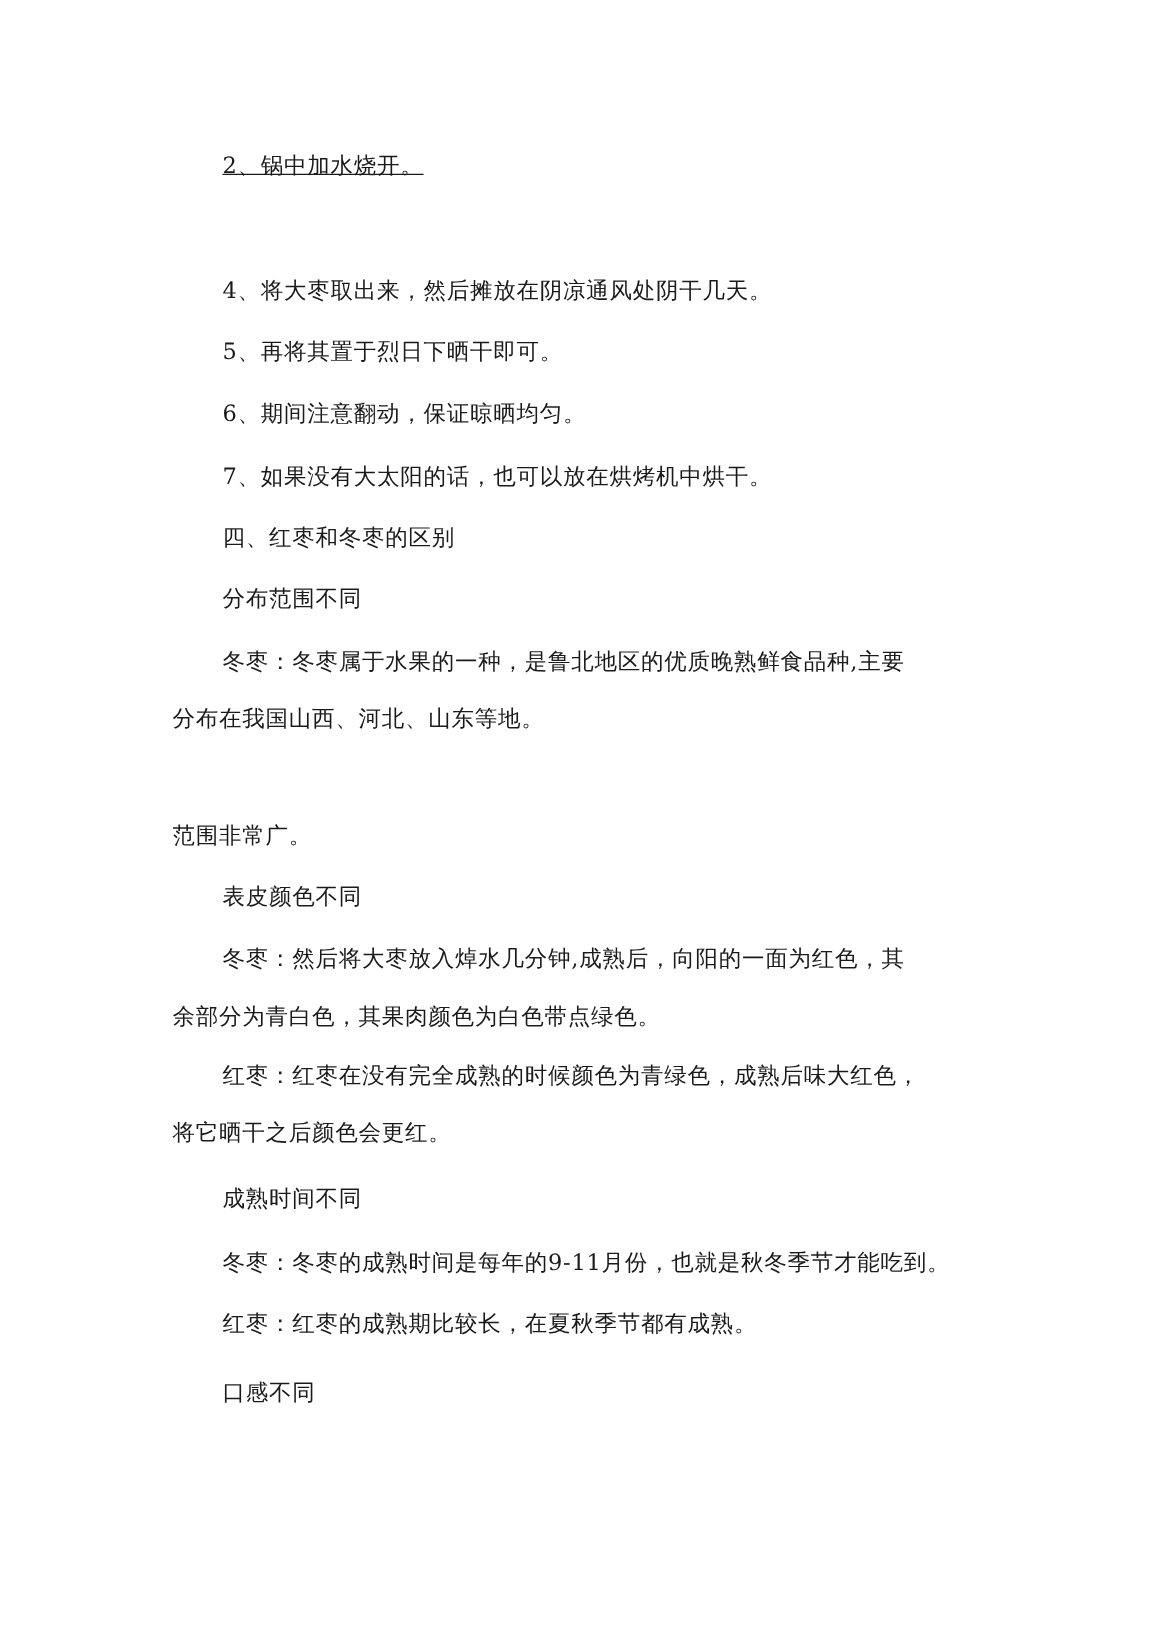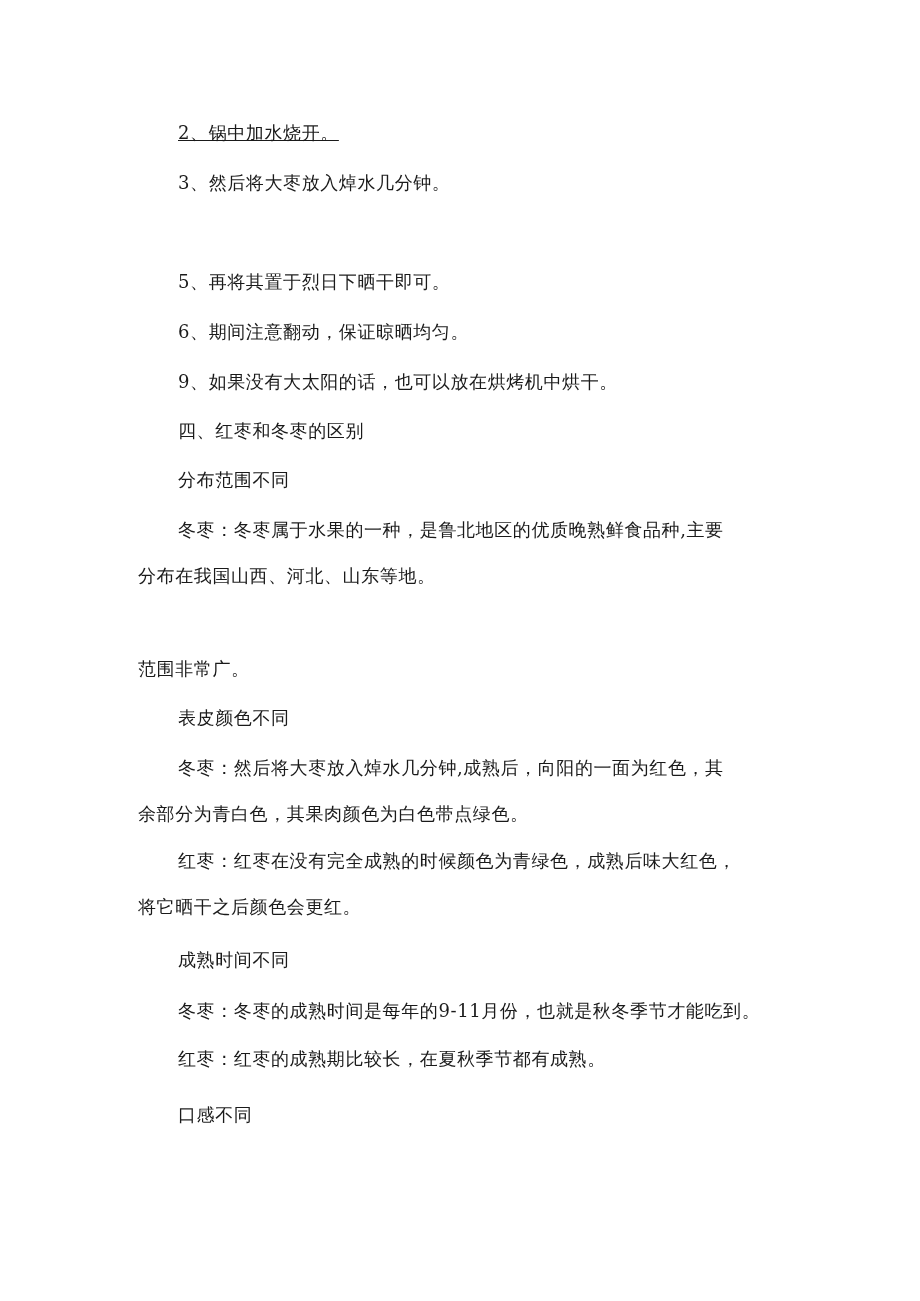--- a/index.html
+++ b/index.html
@@ -31,24 +31,24 @@
       letter-spacing: 0.6px;
     }
     .indent { left: 178px; }
     .flush { left: 138px; }
   </style>
 </head>
 <body>
 
 <div class="page">
   <div class="line indent" style="top:121px;text-decoration:underline;">2、锅中加水烧开。</div>
-  <div class="line indent" style="top:171px;">3、然后将大枣放入焯水几分钟。</div>
+  <div class="line indent" style="top:221px;">4、将大枣取出来，然后摊放在阴凉通风处阴干几天。</div>
   <div class="line indent" style="top:270px;">5、再将其置于烈日下晒干即可。</div>
   <div class="line indent" style="top:320px;">6、期间注意翻动，保证晾晒均匀。</div>
-  <div class="line indent" style="top:370px;">9、如果没有大太阳的话，也可以放在烘烤机中烘干。</div>
+  <div class="line indent" style="top:370px;">7、如果没有大太阳的话，也可以放在烘烤机中烘干。</div>
 
   <div class="line indent" style="top:419px;">四、红枣和冬枣的区别</div>
 
   <div class="line indent" style="top:468px;">分布范围不同</div>
   <div class="line indent" style="top:518px;">冬枣：冬枣属于水果的一种，是鲁北地区的优质晚熟鲜食品种,主要</div>
   <div class="line flush" style="top:564px;">分布在我国山西、河北、山东等地。</div>
   <div class="line flush" style="top:657px;">范围非常广。</div>
 
   <div class="line indent" style="top:706px;">表皮颜色不同</div>
   <div class="line indent" style="top:756px;">冬枣：然后将大枣放入焯水几分钟,成熟后，向阳的一面为红色，其</div>

